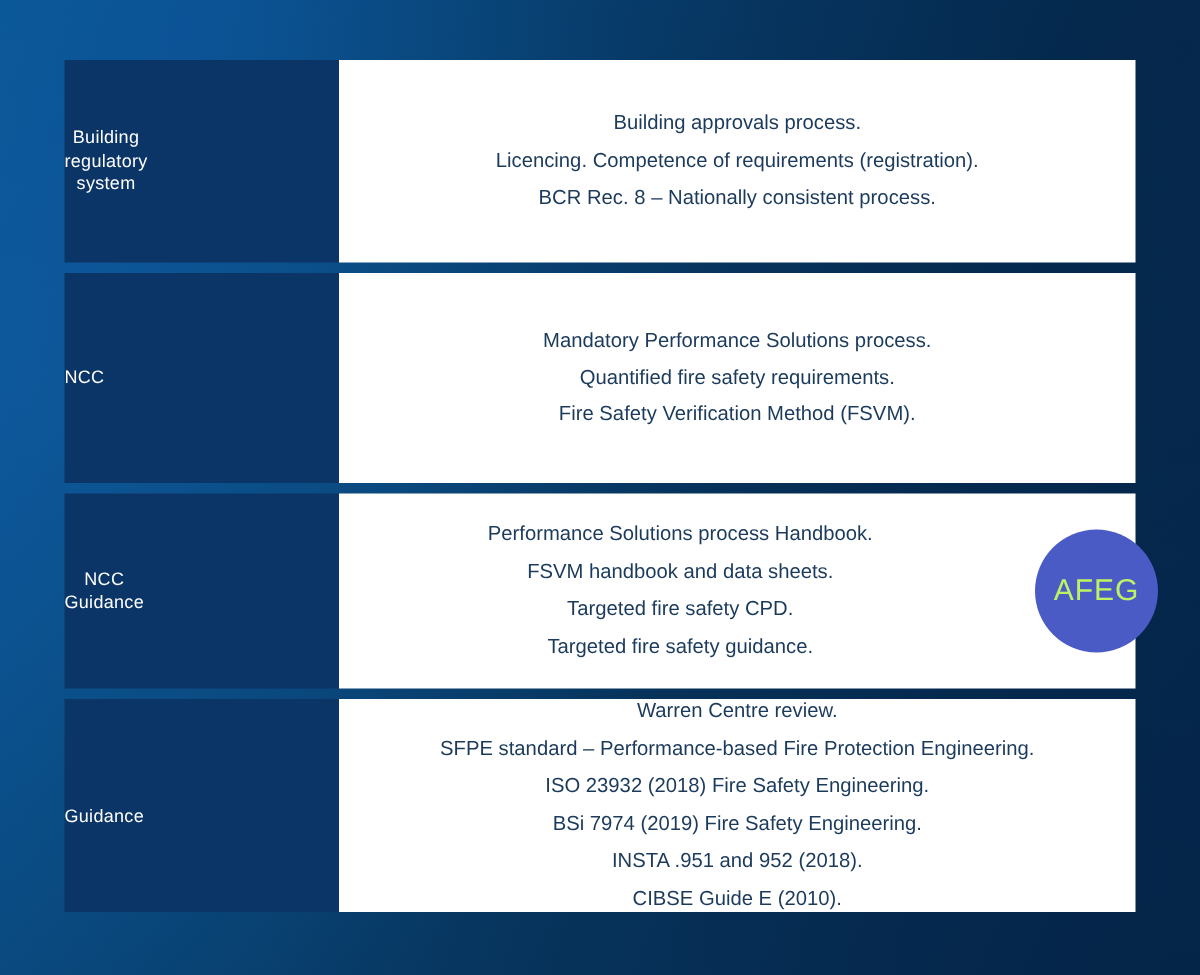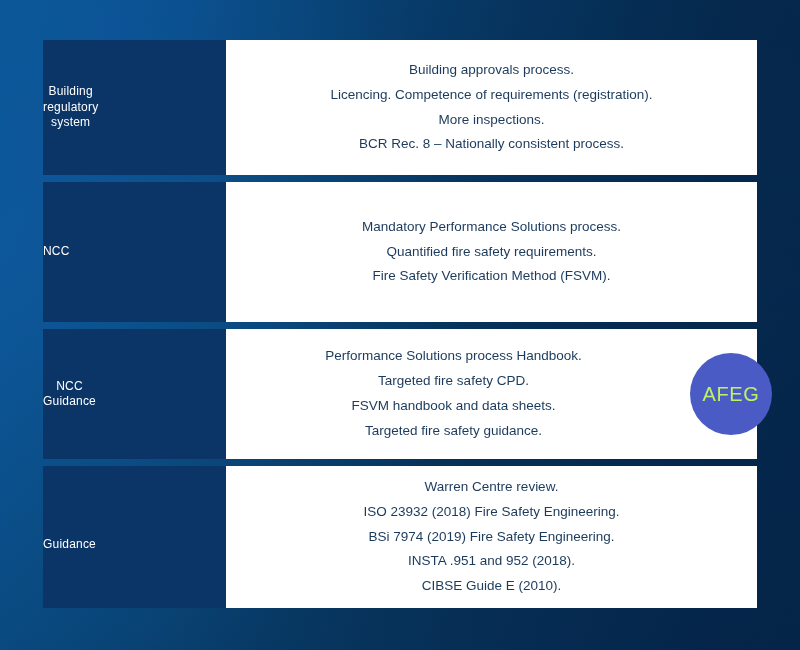--- a/index.html
+++ b/index.html
@@ -133,21 +133,20 @@
       <div class="row-label">
         <span>
           <span>Building</span><br>
           <span>regulatory</span><br>
           <span>system</span>
         </span>
       </div>
       <div class="row-panel">
         <div class="panel-line">Building approvals process.</div>
         <div class="panel-line">Licencing. Competence of requirements (registration).</div>
-        <div class="panel-line">More inspections.</div>
         <div class="panel-line">BCR Rec. 8 – Nationally consistent process.</div>
       </div>
     </div>
 
     <div class="row" id="row-1">
       <div class="row-label">
         <span>
           <span>NCC</span>
         </span>
       </div>
@@ -160,35 +159,36 @@
 
     <div class="row" id="row-2">
       <div class="row-label">
         <span>
           <span>NCC</span><br>
           <span>Guidance</span>
         </span>
       </div>
       <div class="row-panel">
         <div class="panel-line">Performance Solutions process Handbook.</div>
+        <div class="panel-line">FSVM handbook and data sheets.</div>
         <div class="panel-line">Targeted fire safety CPD.</div>
-        <div class="panel-line">FSVM handbook and data sheets.</div>
         <div class="panel-line">Targeted fire safety guidance.</div>
       </div>
     </div>
 
     <div class="row" id="row-3">
       <div class="row-label">
         <span>
           <br>
           <span>Guidance</span>
         </span>
       </div>
       <div class="row-panel">
         <div class="panel-line">Warren Centre review.</div>
+        <div class="panel-line">SFPE standard – Performance-based Fire Protection Engineering.</div>
         <div class="panel-line">ISO 23932 (2018) Fire Safety Engineering.</div>
         <div class="panel-line">BSi 7974 (2019) Fire Safety Engineering.</div>
         <div class="panel-line">INSTA .951 and 952 (2018).</div>
         <div class="panel-line">CIBSE Guide E (2010).</div>
       </div>
     </div>
 
     <div class="afeg-badge">
       <span>AFEG</span>
     </div>

